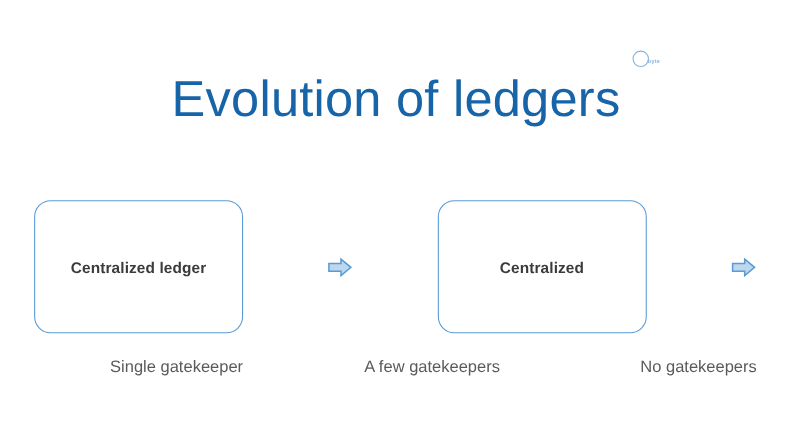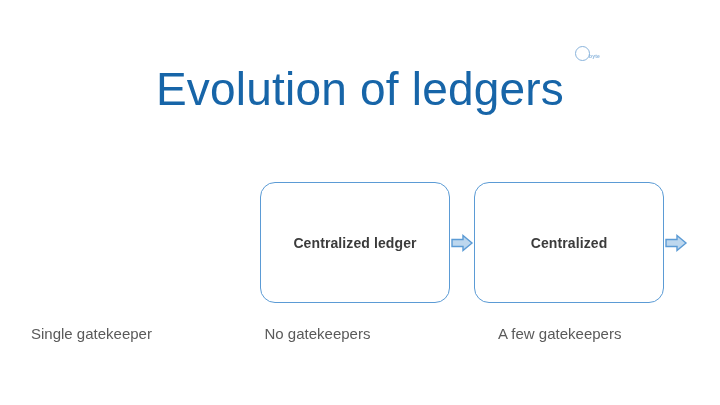--- a/index.html
+++ b/index.html
@@ -62,21 +62,21 @@
 
   
   .flow {
     position: absolute;
     top: 142px;
     left: 31px;
     width: 657px;
     height: 121px;
     display: flex;
     align-items: center;
-    justify-content: flex-end;
+    justify-content: space-between;
   }
   .node {
     width: 190px;
     height: 121px;
     box-sizing: border-box;
     border: 1.6px solid #5b9bd5;
     border-radius: 15px;
     background: #ffffff;
     display: flex;
     align-items: center;
@@ -99,21 +99,21 @@
   .captions {
     position: absolute;
     top: 285px;
     left: 31px;
     width: 657px;
     display: flex;
     justify-content: space-between;
   }
   .caption {
     width: 190px;
-    text-align: left;
+    text-align: right;
     font-size: 15px;
     font-weight: 300;
     color: #5a5a5a;
     white-space: nowrap;
   }
 
   
   .footer-bar {
     position: absolute;
     left: 0;
@@ -155,19 +155,19 @@
       <svg width="24" height="24" viewBox="0 0 24 24">
         <polygon points="2,8.5 13,8.5 13,4.5 22,12 13,19.5 13,15.5 2,15.5" fill="#bdd7ee" stroke="#5b9bd5" stroke-width="1.4" stroke-linejoin="miter"></polygon>
       </svg>
     </span>
 
 
   </div>
 
   <div class="captions">
     <div class="caption">Single gatekeeper</div>
+    <div class="caption">A few gatekeepers</div>
     <div class="caption">No gatekeepers</div>
-    <div class="caption">A few gatekeepers</div>
   </div>
 
   <div class="footer-bar"></div>
 
 </div>
 
 </body></html>

